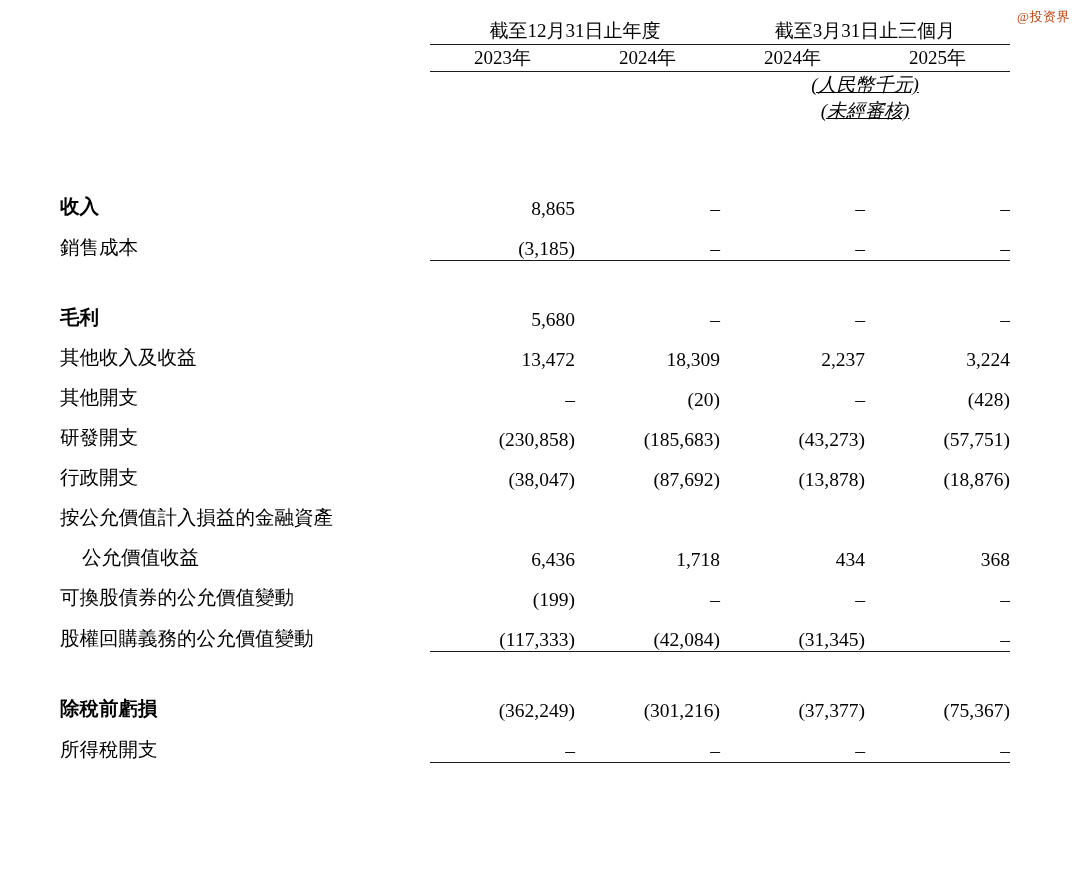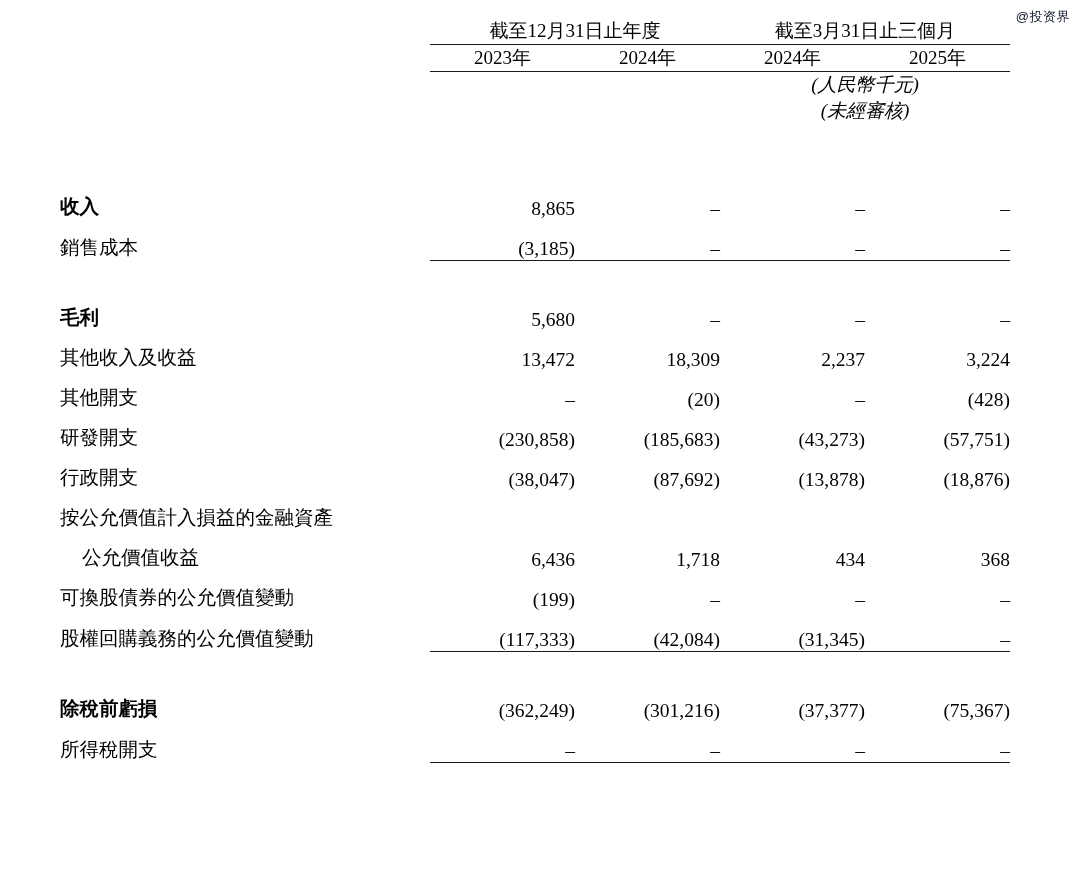--- a/index.html
+++ b/index.html
@@ -13,23 +13,23 @@
     font-family: "Liberation Serif", "DejaVu Serif", serif;
     color: #000000;
     position: relative;
     overflow: hidden;
   }
 
   .watermark {
     position: absolute;
     top: 8px;
     right: 10px;
-    font-family: Liberation Sans, sans-serif;
+    font-family: Liberation Serif, serif;
     font-size: 13px;
-    color: #0f172a;
+    color: #c2410c;
     letter-spacing: 0.5px;
     user-select: none;
   }
 
   .sheet {
     position: absolute;
     top: 0;
     left: 0;
     width: 1080px;
     height: 885px;
@@ -93,20 +93,21 @@
     padding-bottom: 6px;
     white-space: nowrap;
   }
   .yr-rule { border-bottom: 1.3px solid #1a1a1a; }
 
   .unit {
     text-align: center;
     font-style: italic;
     font-size: 19px;
     white-space: nowrap;
+    text-decoration: underline;
   }
   .pad-top-unit td { padding-top: 16px; }
   .pad-top-unit2 td { padding-top: 10px; }
 
   .spacer-lg td { height: 56px; }
   .spacer-md td { height: 30px; }
 
   .row td { height: 40px; }
 
   .underline-cells td.ul { border-bottom: 1.1px solid #1a1a1a; }

